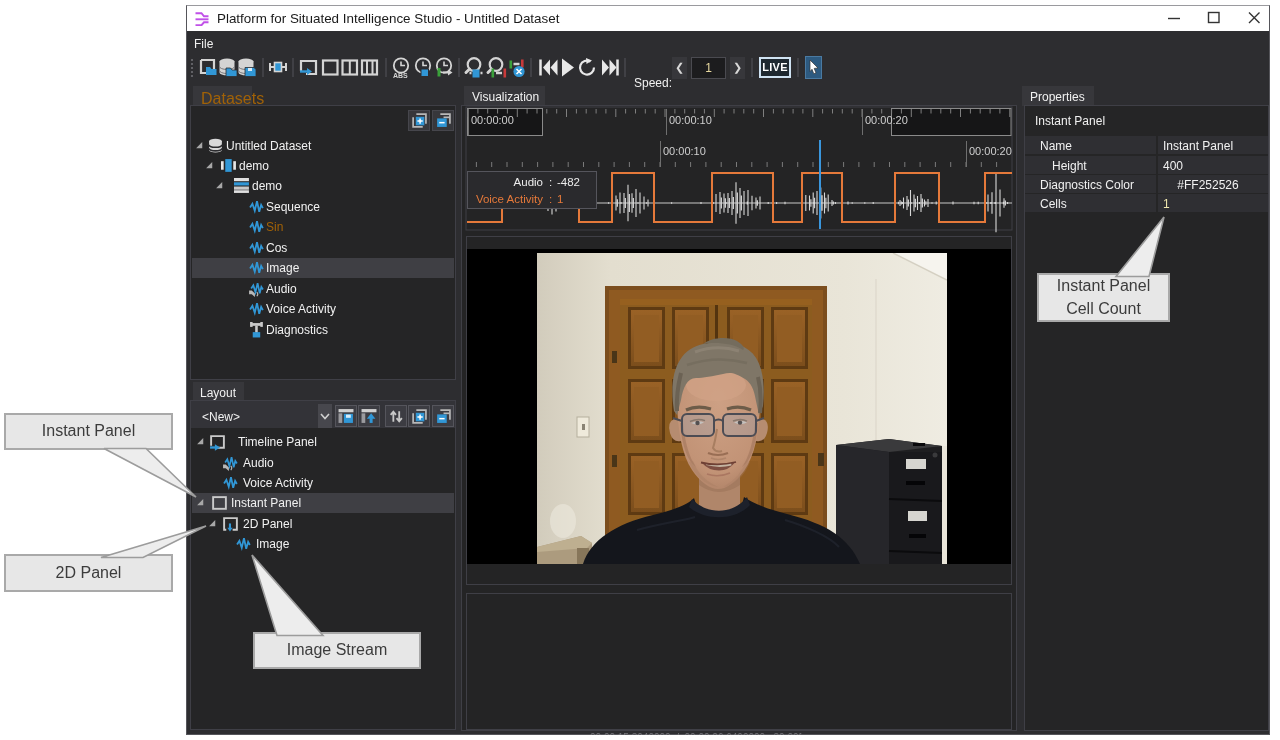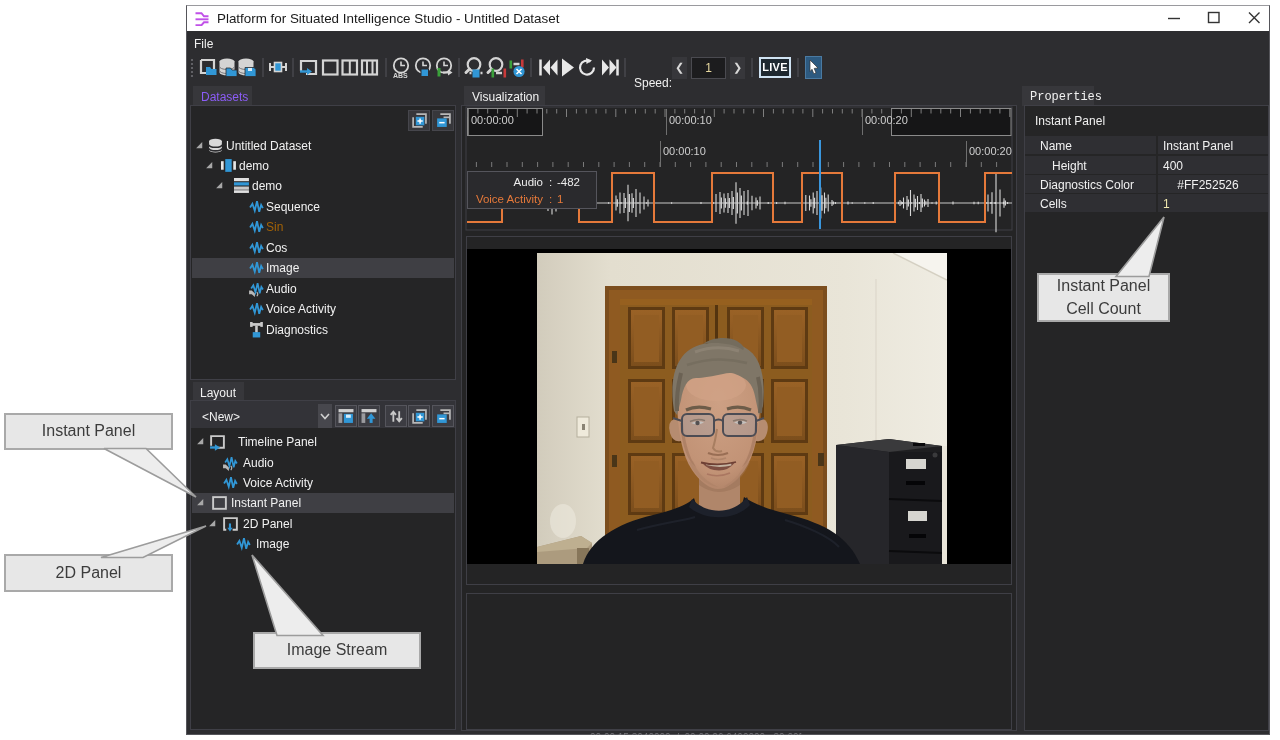--- a/index.html
+++ b/index.html
@@ -173,21 +173,21 @@
 <div style="position:absolute;left:634px;top:61px;font-size:12px;color:#f1f1f1;font-weight:normal;white-space:nowrap;line-height:1;margin-top:16px;">Speed:</div>
 <div style="position:absolute;left:672px;top:57px;width:15px;height:22px;background:#37373b;color:#d8d8d8;font-size:11px;text-align:center;line-height:21px">❮</div>
 <div style="position:absolute;left:691px;top:57px;width:35px;height:22px;background:#1c1c1e;border:1px solid #4a4a50;color:#e8d9a0;font-size:12px;text-align:center;line-height:20px">1</div>
 <div style="position:absolute;left:730px;top:57px;width:15px;height:22px;background:#37373b;color:#d8d8d8;font-size:11px;text-align:center;line-height:21px">❯</div>
 <div style="position:absolute;left:759px;top:57px;width:32px;height:21px;background:#1e2830;border:2px solid #cfe2f2;color:#fff;font-size:11px;font-weight:bold;text-align:center;line-height:17px;letter-spacing:0.3px">LIVE</div>
 <div style="position:absolute;left:805px;top:56px;width:17px;height:23px;background:#2d5a80;border:1px solid #4a7aa2"></div>
 <svg style="position:absolute;left:808px;top:59px" width="12" height="16" viewBox="0 0 12 16">
     <path d="M2,1 L10,9 L6.2,9.4 L8,14 L5.8,14.8 L4,10.3 L2,12.5 Z" fill="#fff" stroke="#333" stroke-width="0.7"></path>
   </svg>
 <div style="position:absolute;left:193px;top:86px;width:59px;height:20px;background:#37373b"></div>
-<div style="position:absolute;left:201px;top:91px;font-size:12px;color:#8b5cf6;font-weight:normal;white-space:nowrap;line-height:1;">Datasets</div>
+<div style="position:absolute;left:201px;top:91px;font-size:16px;color:#a16207;font-weight:normal;white-space:nowrap;line-height:1;">Datasets</div>
 <div style="position:absolute;left:190px;top:105px;width:266px;height:275px;background:#252526;border:1px solid #3f3f46"></div>
 <div style="position:absolute;left:408px;top:110px;width:22px;height:21px;background:#37373b;border:1px solid #46464c"></div>
 <div style="position:absolute;left:432px;top:110px;width:22px;height:21px;background:#37373b;border:1px solid #46464c"></div>
 <svg style="position:absolute;left:411px;top:112px" width="16" height="16" viewBox="0 0 15 15">
     <use href="#i-expall"></use>
   </svg>
 <svg style="position:absolute;left:435px;top:112px" width="16" height="16" viewBox="0 0 15 15">
     <use href="#i-colall"></use>
   </svg>
 <svg style="position:absolute;left:195px;top:141px" width="10" height="10" viewBox="0 0 9 9">
@@ -467,21 +467,21 @@
     <path d="M174,205 q7,3 15,0" stroke="#ab8166" stroke-width="1.5" fill="none" opacity="0.8"></path>
     <path d="M165,210 q16,3 33,-0.5 q-6.5,8 -16,8 q-10.5,0 -17,-7.5 Z" fill="#7e4f42"></path>
     <path d="M169,210.5 q12,2 25,-0.8 l0.5,2.8 q-12.5,3 -25.5,-0.4 Z" fill="#c4b4a2"></path>
     <path d="M164,209.5 q17,4 35,-0.5" stroke="#6e4034" stroke-width="1.8" fill="none"></path>
     <path d="M170,221 q11,4 23,-1" stroke="#a5705c" stroke-width="1.6" fill="none" opacity="0.8"></path>
     <path d="M156,208 q6,17 25,26 q-19,-3 -29,-25 Z" fill="#a87e64" opacity="0.45"></path>
     <path d="M209,208 q-6,17 -23,26 q18,-3 27,-25 Z" fill="#a87e64" opacity="0.35"></path>
   </svg>
 <div style="position:absolute;left:466px;top:593px;width:546px;height:137px;border:1px solid #3f3f46;background:#242425"></div>
 <div style="position:absolute;left:1022px;top:86px;width:72px;height:20px;background:#37373b"></div>
-<div style="position:absolute;left:1030px;top:91px;font-size:12px;color:#f1f1f1;font-weight:normal;white-space:nowrap;line-height:1;font-family:Liberation Mono, monospace;">Properties</div>
+<div style="position:absolute;left:1030px;top:91px;font-size:12px;color:#f1f1f1;font-weight:normal;white-space:nowrap;line-height:1;">Properties</div>
 <div style="position:absolute;left:1024px;top:105px;width:245px;height:626px;background:#252526;border:1px solid #3f3f46"></div>
 <div style="position:absolute;left:1035px;top:115px;font-size:12px;color:#f1f1f1;font-weight:normal;white-space:nowrap;line-height:1;">Instant Panel</div>
 <div style="position:absolute;left:1025px;top:136px;width:243px;height:18px;background:#2f2f33"></div>
 <div style="position:absolute;left:1156px;top:136px;width:2px;height:18px;background:#252526"></div>
 <div style="position:absolute;left:1040px;top:140px;font-size:12px;color:#f1f1f1;font-weight:normal;white-space:nowrap;line-height:1;">Name</div>
 <div style="position:absolute;left:1163px;top:140px;font-size:12px;color:#f1f1f1;font-weight:normal;white-space:nowrap;line-height:1;">Instant Panel</div>
 <div style="position:absolute;left:1025px;top:156px;width:243px;height:18px;background:#2f2f33"></div>
 <div style="position:absolute;left:1156px;top:156px;width:2px;height:18px;background:#252526"></div>
 <div style="position:absolute;left:1040px;top:160px;font-size:12px;color:#f1f1f1;font-weight:normal;white-space:nowrap;line-height:1;margin-left:12px;">Height</div>
 <div style="position:absolute;left:1163px;top:160px;font-size:12px;color:#f1f1f1;font-weight:normal;white-space:nowrap;line-height:1;">400</div>

